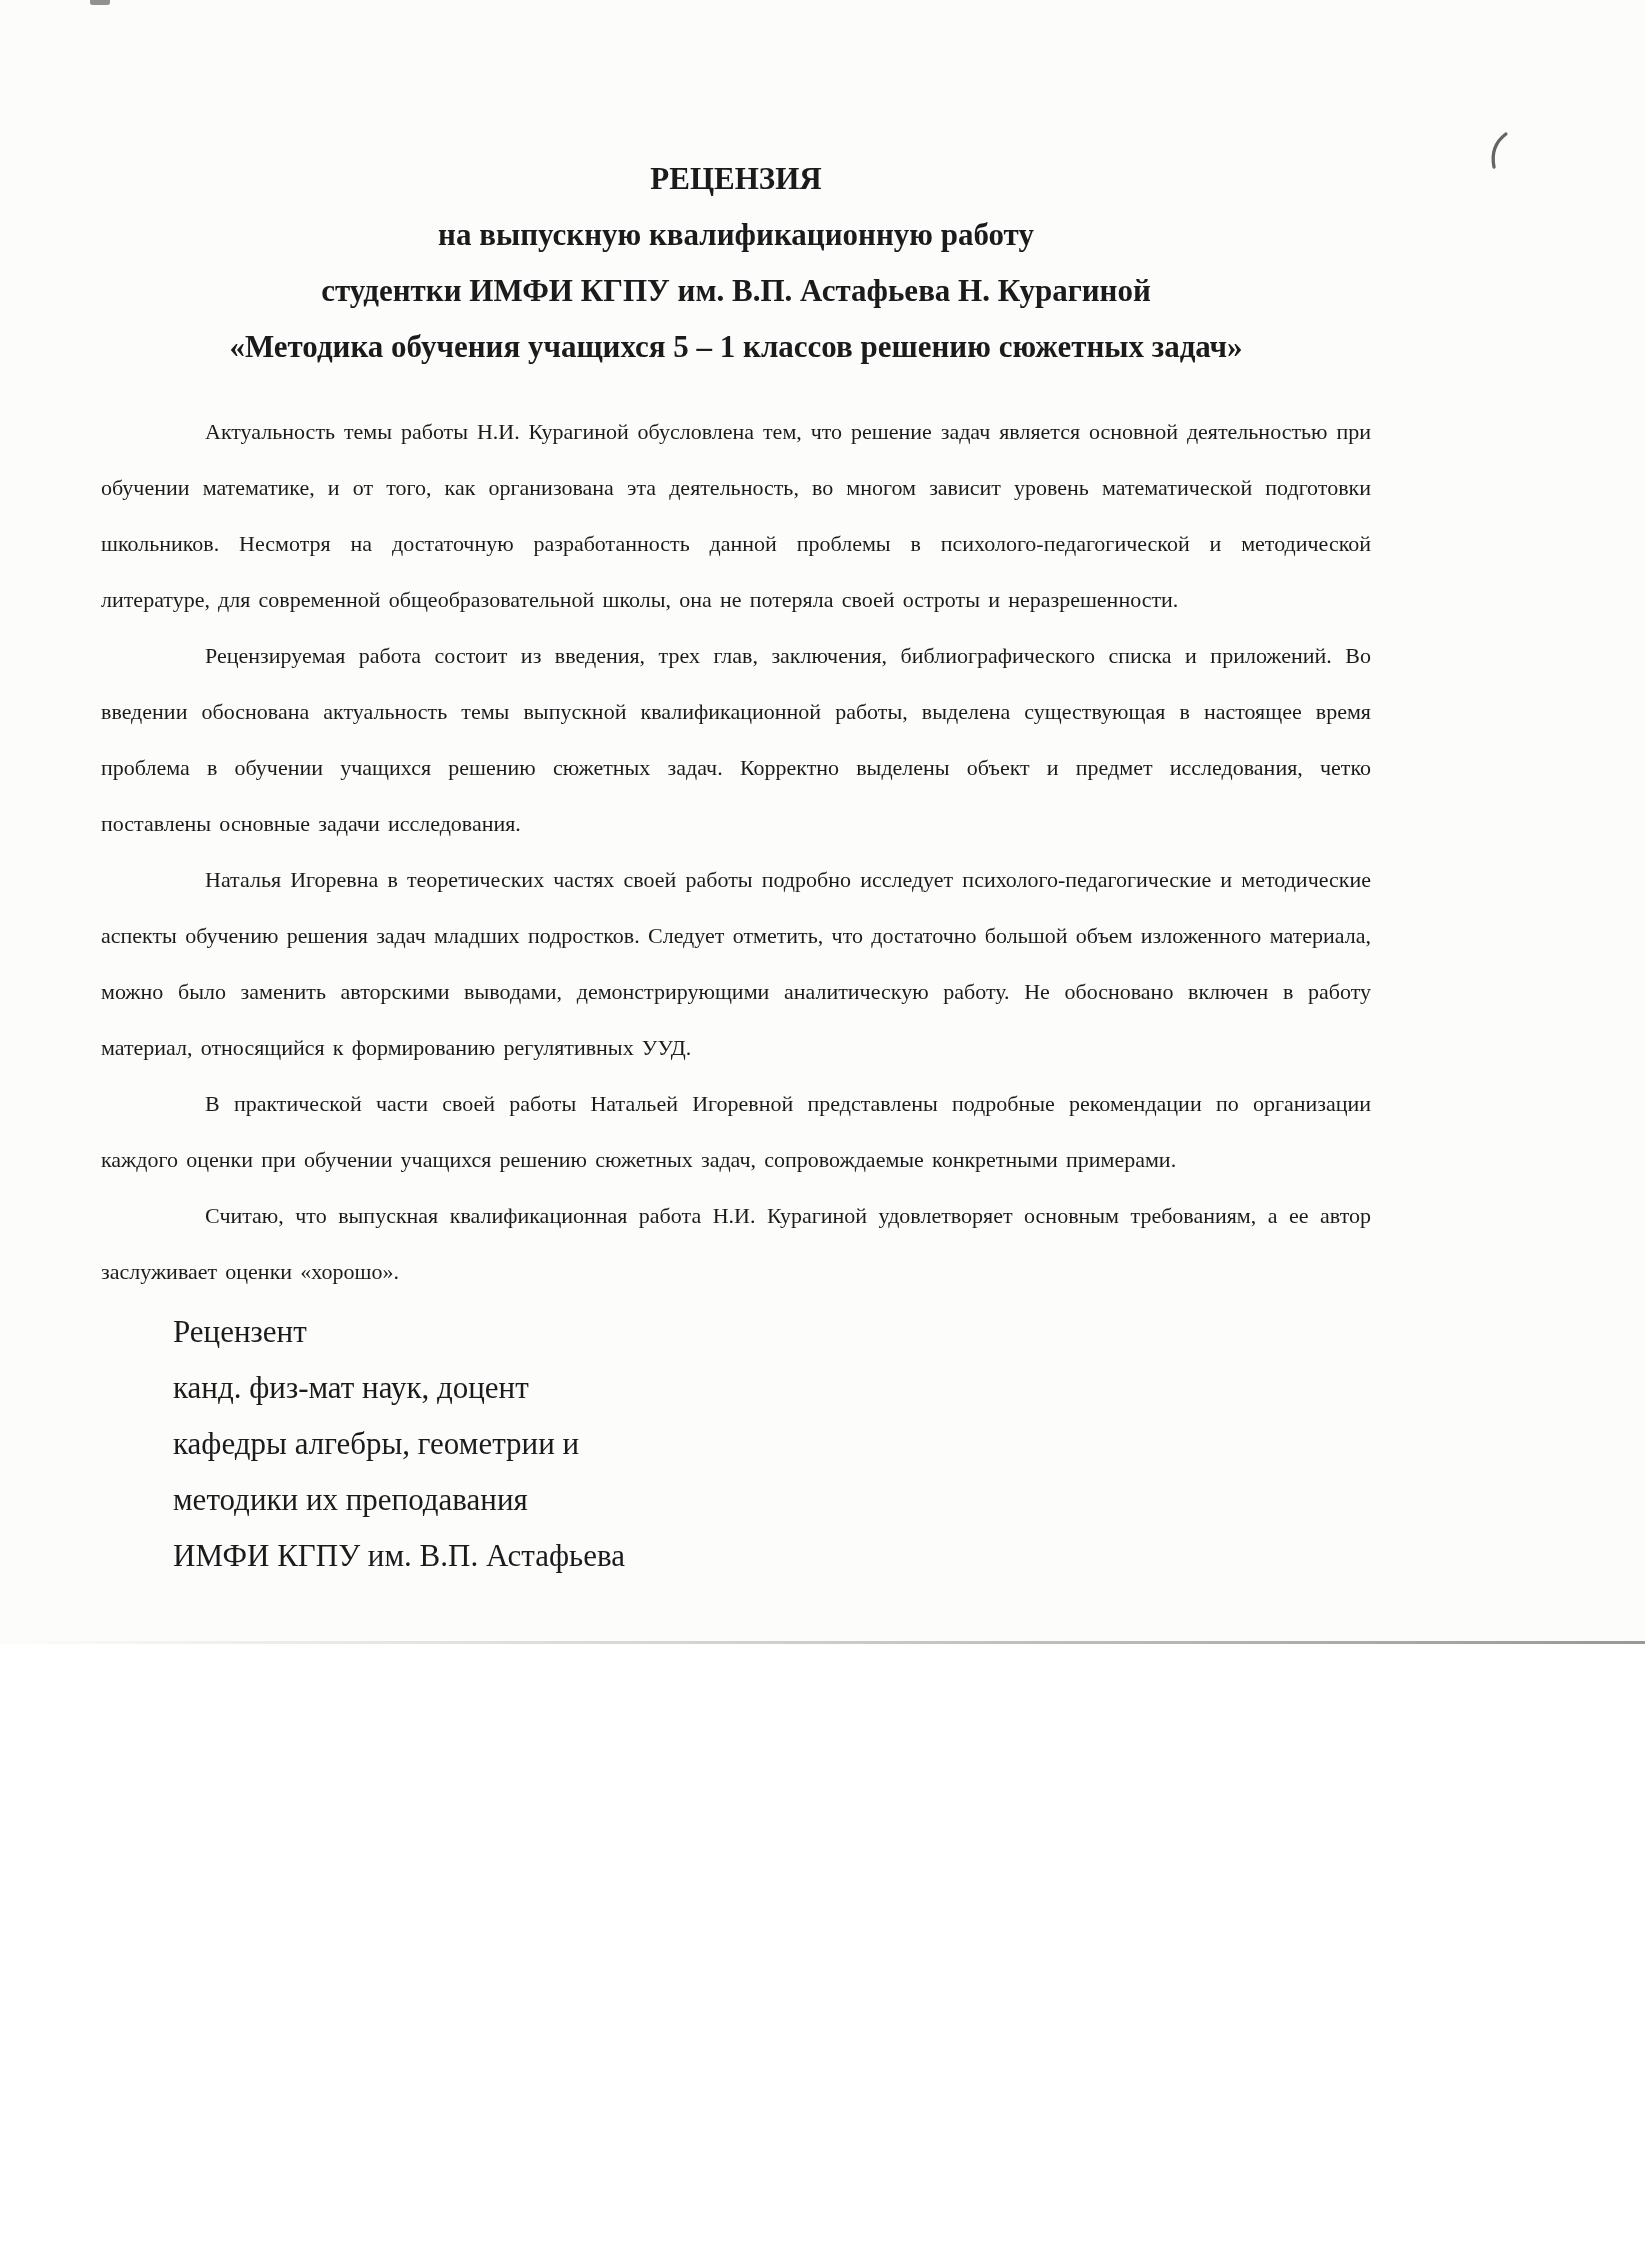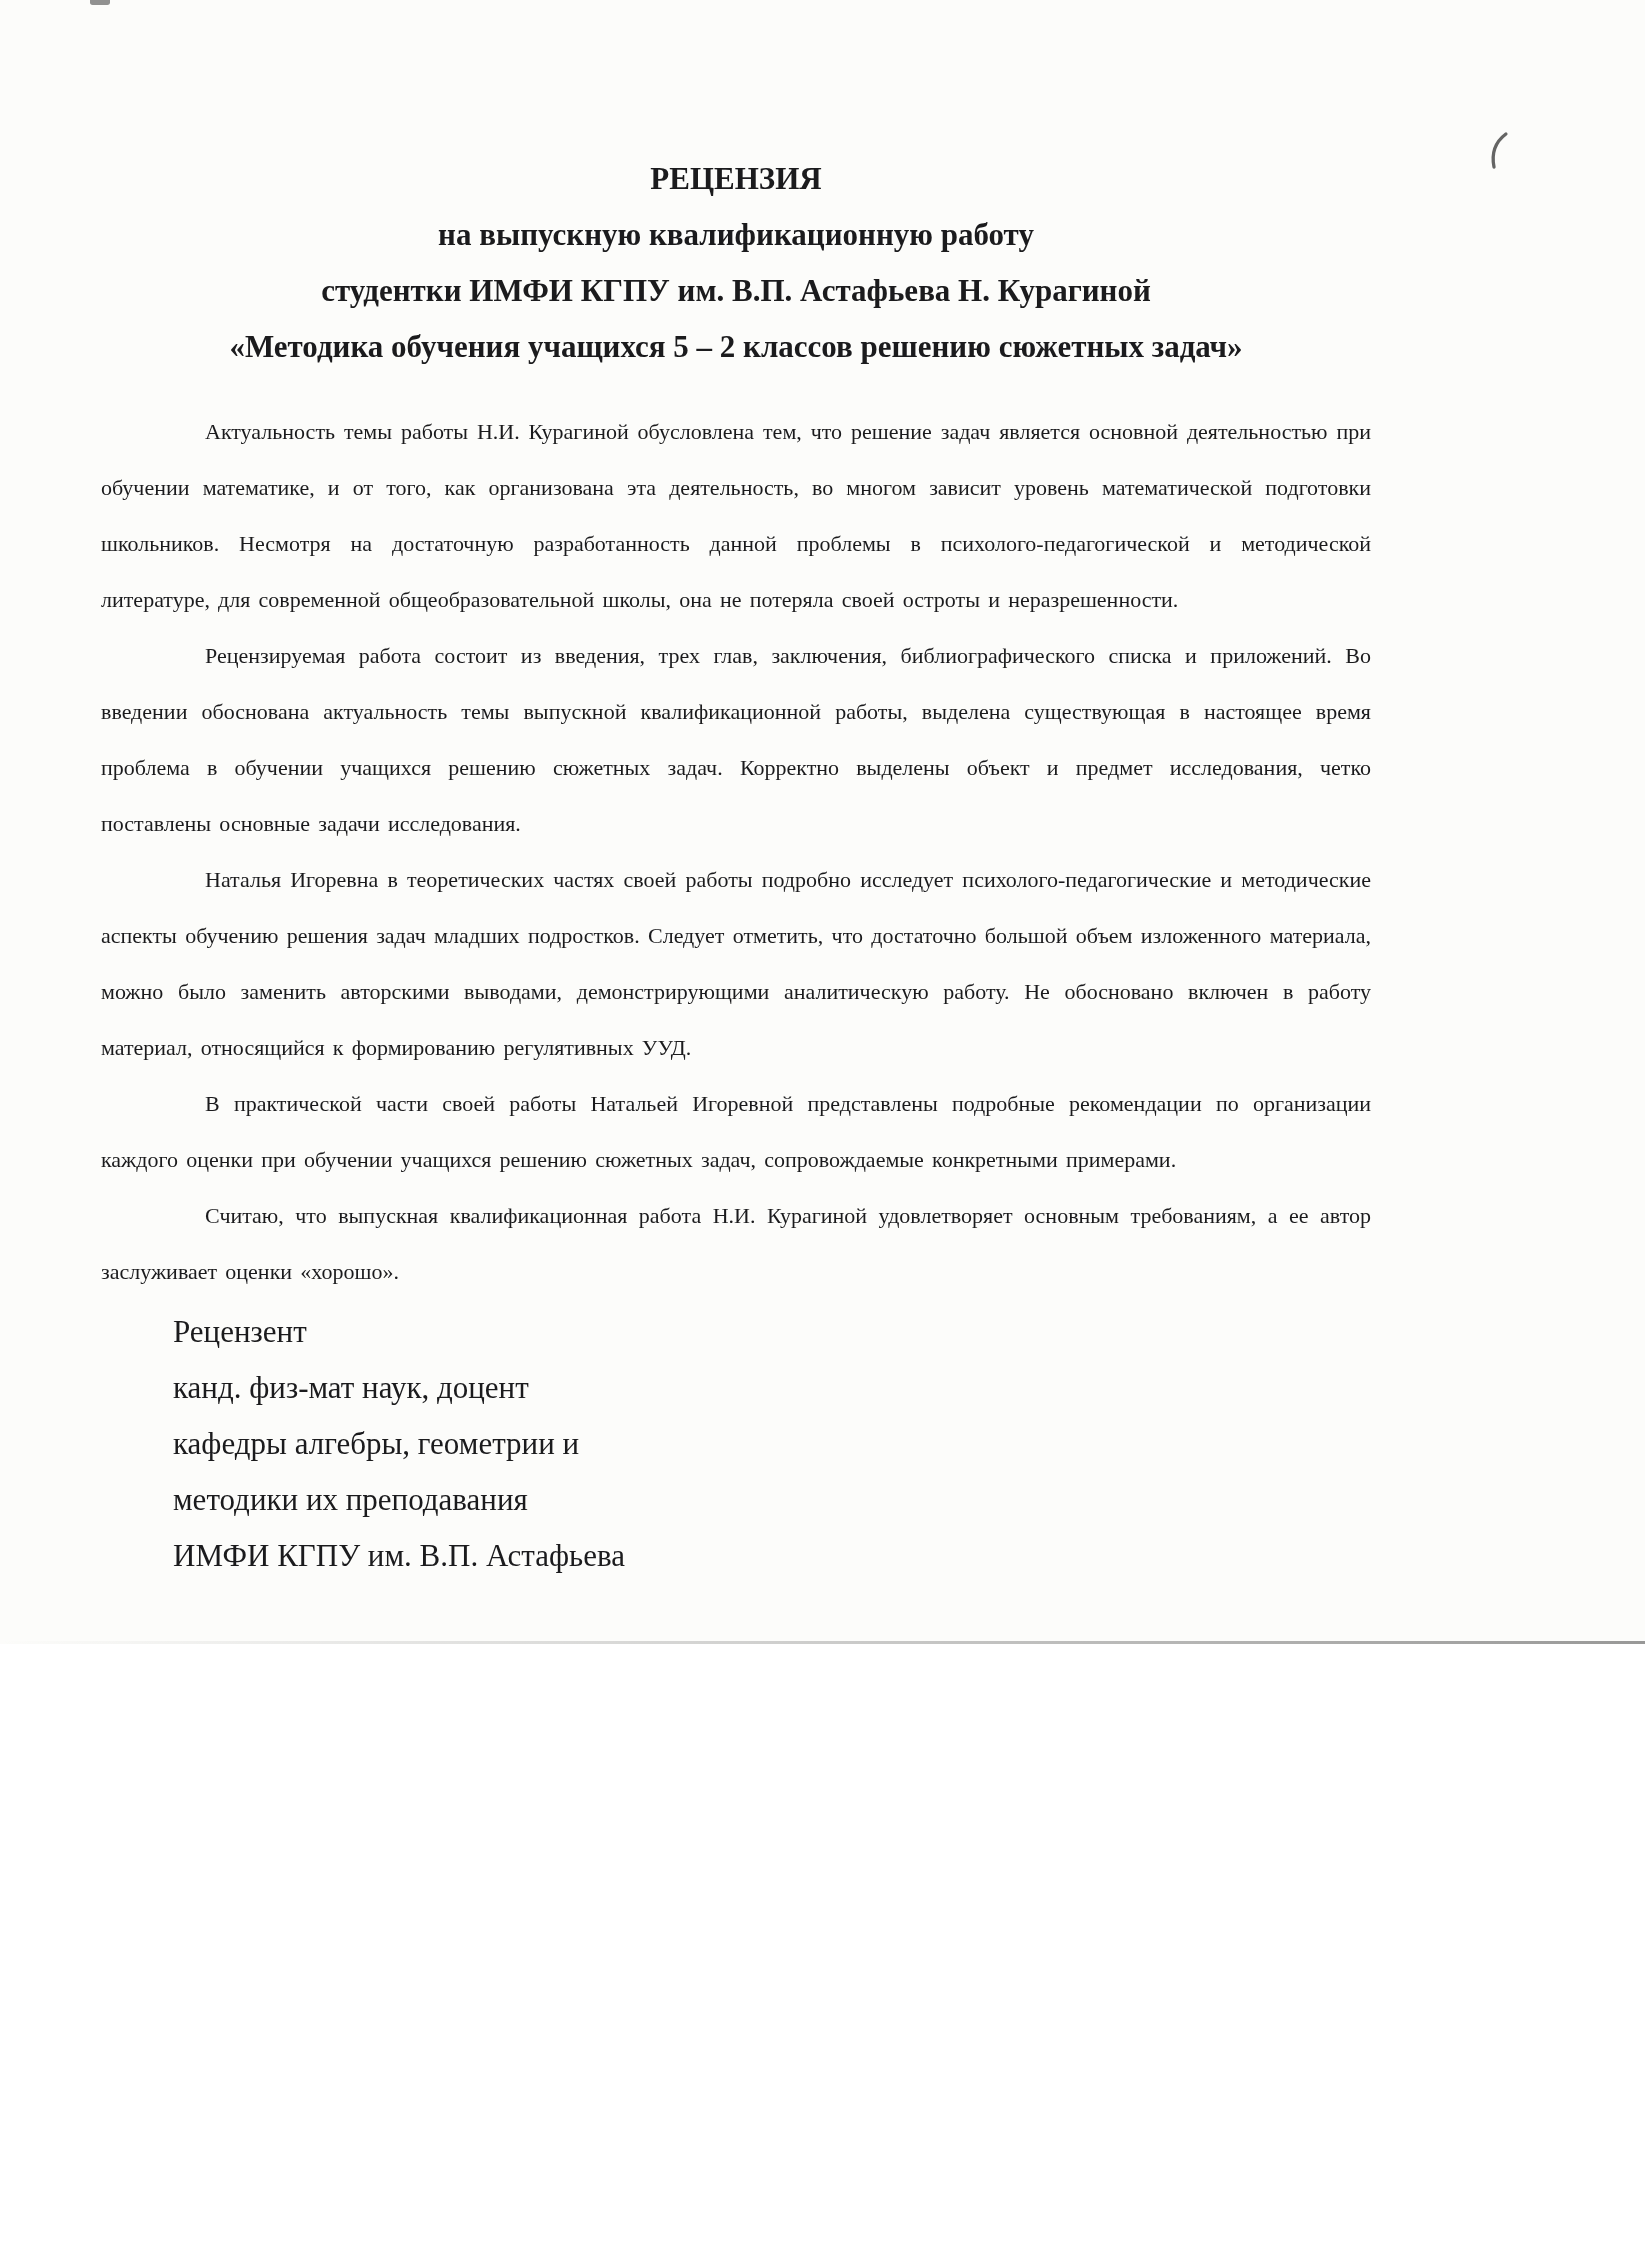--- a/index.html
+++ b/index.html
@@ -122,21 +122,21 @@
 <div class="page">
 
   <div class="scan-mark-top"></div>
 
   <div class="content">
 
     <div class="title-block">
       <div class="title-line">РЕЦЕНЗИЯ</div>
       <div class="title-line">на выпускную квалификационную работу</div>
       <div class="title-line">студентки ИМФИ КГПУ им. В.П. Астафьева Н. Курагиной</div>
-      <div class="title-line">«Методика обучения учащихся 5 – 2 классов решению сюжетных задач»</div>
+      <div class="title-line">«Методика обучения учащихся 5 – 1 классов решению сюжетных задач»</div>
     </div>
 
     <p class="para">Актуальность темы работы Н.И. Курагиной обусловлена тем, что решение задач является основной деятельностью при обучении математике, и от того, как организована эта деятельность, во многом зависит уровень математической подготовки школьников. Несмотря на достаточную разработанность данной проблемы в психолого-педагогической и методической литературе, для современной общеобразовательной школы, она не потеряла своей остроты и неразрешенности.</p>
     <p class="para">Рецензируемая работа состоит из введения, трех глав, заключения, библиографического списка и приложений. Во введении обоснована актуальность темы выпускной квалификационной работы, выделена существующая в настоящее время проблема в обучении учащихся решению сюжетных задач. Корректно выделены объект и предмет исследования, четко поставлены основные задачи исследования.</p>
     <p class="para">Наталья Игоревна в теоретических частях своей работы подробно исследует психолого-педагогические и методические аспекты обучению решения задач младших подростков. Следует отметить, что достаточно большой объем изложенного материала, можно было заменить авторскими выводами, демонстрирующими аналитическую работу. Не обосновано включен в работу материал, относящийся к формированию регулятивных УУД.</p>
     <p class="para">В практической части своей работы Натальей Игоревной представлены подробные рекомендации по организации каждого оценки при обучении учащихся решению сюжетных задач, сопровождаемые конкретными примерами.</p>
     <p class="para">Считаю, что выпускная квалификационная работа Н.И. Курагиной удовлетворяет основным требованиям, а ее автор заслуживает оценки «хорошо».</p>
 
     <div class="sig-block">
       <div>Рецензент</div>

